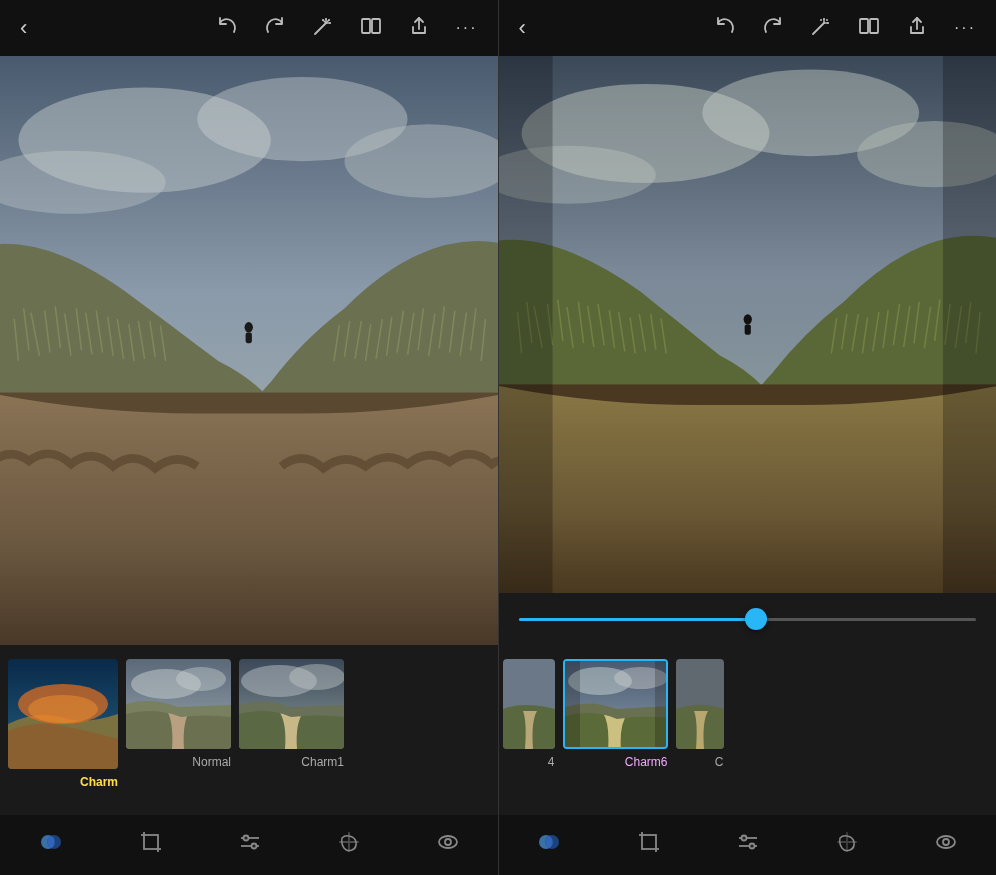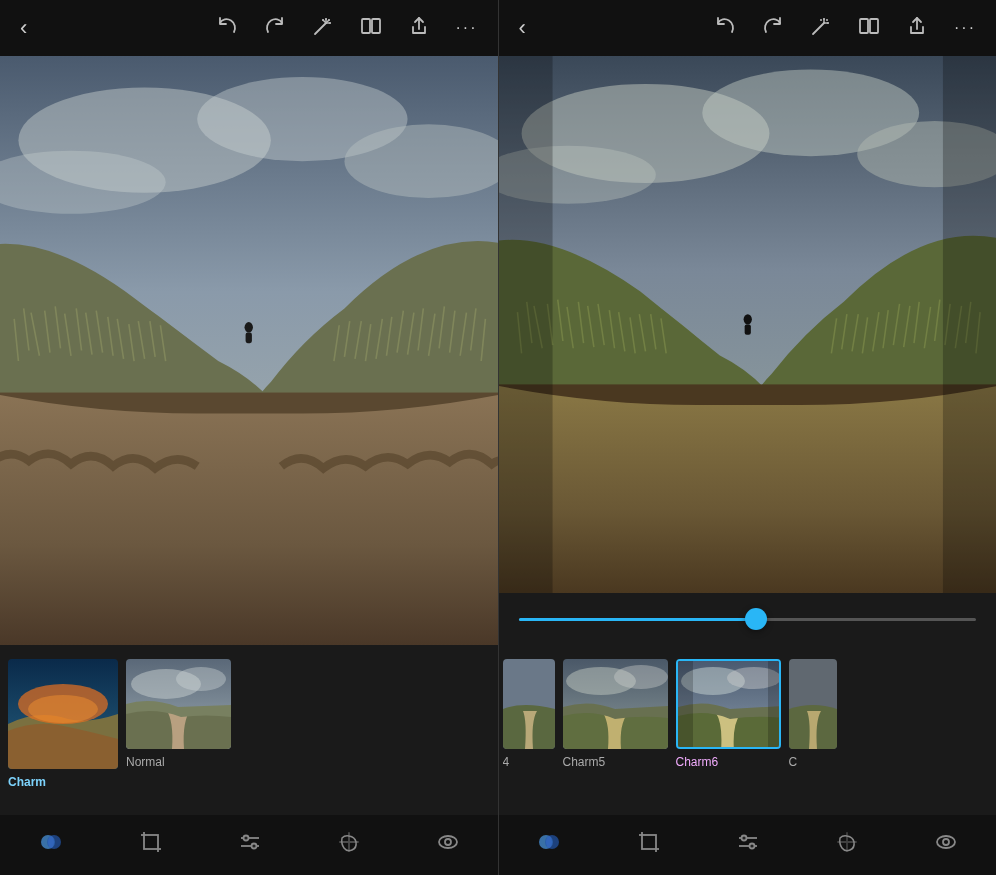--- a/index.html
+++ b/index.html
@@ -111,21 +111,21 @@
       align-items: flex-start;
       padding: 14px 8px 0;
       gap: 8px;
       overflow: hidden;
       flex-shrink: 0;
     }
 
     .filter-item {
       display: flex;
       flex-direction: column;
-      align-items: flex-start;
+      align-items: flex-end;
       gap: 6px;
       cursor: pointer;
       flex-shrink: 0;
     }
 
     .filter-thumb {
       border-radius: 4px;
       overflow: hidden;
       position: relative;
     }
@@ -310,21 +310,21 @@
               <stop offset="100%" stop-color="#2a6a8a"></stop>
             </linearGradient>
           </defs>
           <rect width="110" height="110" fill="url(#charm-sky)"></rect>
           <path d="M0 70 Q40 55 70 65 Q90 70 110 60 L110 110 L0 110 Z" fill="#8a6030"></path>
           <path d="M0 65 Q30 50 60 60 Q80 65 110 55 L110 80 Q80 72 60 68 Q30 60 0 72 Z" fill="#7a7040"></path>
           <ellipse cx="55" cy="45" rx="45" ry="20" fill="#e87020" opacity="0.7"></ellipse>
           <ellipse cx="55" cy="50" rx="35" ry="14" fill="#f09030" opacity="0.5"></ellipse>
         </svg>
       </div>
-      <span class="filter-label" style="color:#7dd3fc; font-weight:600;">Charm</span>
+      <span class="filter-label" style="color:#fde047; font-weight:600;">Charm</span>
     </div>
 
     <div class="filter-item">
       <div class="filter-thumb filter-thumb-normal">
         <svg width="105" height="90" viewBox="0 0 105 90">
           <defs>
             <linearGradient id="norm-sky" x1="0" y1="0" x2="0" y2="1">
               <stop offset="0%" stop-color="#5a6878"></stop>
               <stop offset="100%" stop-color="#9aa8b0"></stop>
             </linearGradient>
@@ -333,20 +333,39 @@
           <ellipse cx="40" cy="25" rx="35" ry="15" fill="#c8d0d0" opacity="0.5"></ellipse>
           <ellipse cx="75" cy="20" rx="25" ry="12" fill="#d0d8d8" opacity="0.4"></ellipse>
           <path d="M0 50 Q30 40 55 50 Q80 58 105 48 L105 90 L0 90 Z" fill="#6a7050"></path>
           <path d="M40 50 Q48 62 46 90 L58 90 Q56 62 65 50 Z" fill="#b8a080"></path>
           <path d="M0 45 Q25 38 52 48 L105 46 L105 58 Q80 55 55 58 Q28 48 0 55 Z" fill="#788060"></path>
         </svg>
       </div>
       <span class="filter-label">Normal</span>
     </div>
 
+    <div class="filter-item">
+      <div class="filter-thumb filter-thumb-normal">
+        <svg width="105" height="90" viewBox="0 0 105 90">
+          <defs>
+            <linearGradient id="c1-sky" x1="0" y1="0" x2="0" y2="1">
+              <stop offset="0%" stop-color="#3a4858"></stop>
+              <stop offset="100%" stop-color="#8a9898"></stop>
+            </linearGradient>
+          </defs>
+          <rect width="105" height="90" fill="url(#c1-sky)"></rect>
+          <ellipse cx="40" cy="22" rx="38" ry="16" fill="#b0b8c0" opacity="0.55"></ellipse>
+          <ellipse cx="78" cy="18" rx="28" ry="13" fill="#c0c8c8" opacity="0.45"></ellipse>
+          <path d="M0 50 Q30 40 52 50 Q78 58 105 48 L105 90 L0 90 Z" fill="#5a6844"></path>
+          <path d="M40 52 Q48 64 46 90 L58 90 Q56 64 65 52 Z" fill="#c8b888"></path>
+          <path d="M0 46 Q25 38 52 48 L105 46 L105 58 Q78 55 52 58 Q28 48 0 55 Z" fill="#687058"></path>
+        </svg>
+      </div>
+      <span class="filter-label">Charm1</span>
+    </div>
 
 
   </div>
 
   <div class="bottom-nav">
     <span class="nav-icon nav-icon-active">
       <svg width="26" height="26" viewBox="0 0 26 26" fill="none">
         <circle cx="10" cy="13" r="7" fill="#4488cc" opacity="0.8"></circle>
         <circle cx="16" cy="13" r="7" fill="#2255aa" opacity="0.7"></circle>
         <ellipse cx="13" cy="13" rx="3" ry="6" fill="#3366bb" opacity="0.9"></ellipse>
@@ -498,39 +517,20 @@
       <div class="filter-thumb filter-thumb-normal" style="width:52px; overflow:hidden;">
         <svg width="52" height="90" viewBox="0 0 52 90">
           <rect width="52" height="90" fill="#6a7888"></rect>
           <path d="M0 50 Q20 42 52 50 L52 90 L0 90 Z" fill="#5a6840"></path>
           <path d="M20 52 Q24 62 22 90 L30 90 Q28 62 34 52 Z" fill="#b8a878"></path>
         </svg>
       </div>
       <span class="filter-label">4</span>
     </div>
 
-    <div class="filter-item">
-      <div class="filter-thumb filter-thumb-normal">
-        <svg width="105" height="90" viewBox="0 0 105 90">
-          <defs>
-            <linearGradient id="c5-sky" x1="0" y1="0" x2="0" y2="1">
-              <stop offset="0%" stop-color="#4a5868"></stop>
-              <stop offset="100%" stop-color="#8a9898"></stop>
-            </linearGradient>
-          </defs>
-          <rect width="105" height="90" fill="url(#c5-sky)"></rect>
-          <ellipse cx="38" cy="22" rx="35" ry="14" fill="#c0c8c0" opacity="0.5"></ellipse>
-          <ellipse cx="78" cy="18" rx="27" ry="12" fill="#ccd0cc" opacity="0.4"></ellipse>
-          <path d="M0 52 Q30 42 52 52 Q78 60 105 50 L105 90 L0 90 Z" fill="#606e40"></path>
-          <path d="M40 54 Q47 65 45 90 L58 90 Q56 65 65 54 Z" fill="#c0b070"></path>
-          <path d="M0 48 Q26 40 52 50 L105 47 L105 59 Q78 56 52 60 Q28 50 0 57 Z" fill="#687050"></path>
-        </svg>
-      </div>
-      <span class="filter-label">Charm5</span>
-    </div>
 
     <div class="filter-item">
       <div class="filter-thumb filter-thumb-normal filter-thumb-selected">
         <svg width="105" height="90" viewBox="0 0 105 90">
           <defs>
             <linearGradient id="c6-sky" x1="0" y1="0" x2="0" y2="1">
               <stop offset="0%" stop-color="#4a5a70"></stop>
               <stop offset="100%" stop-color="#8a9aaa"></stop>
             </linearGradient>
           </defs>

